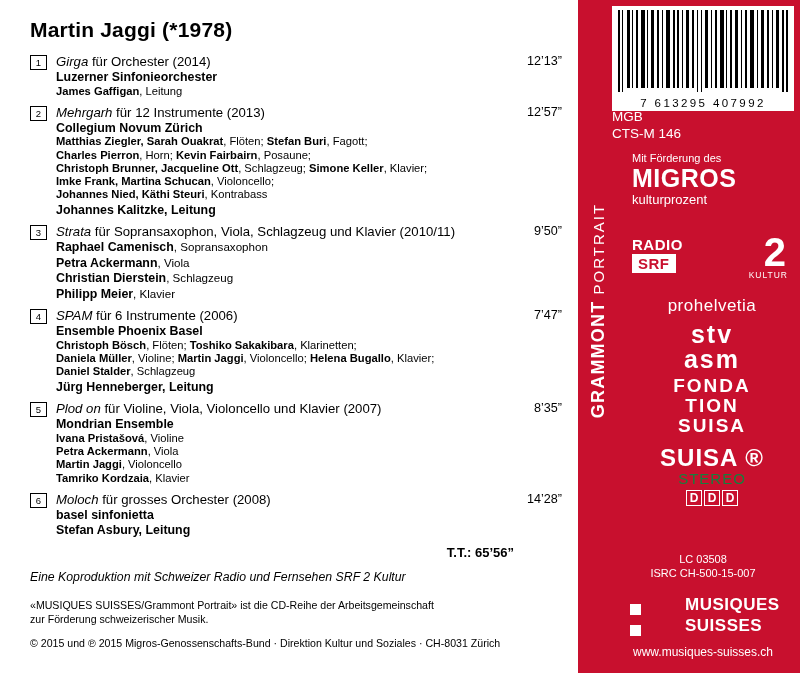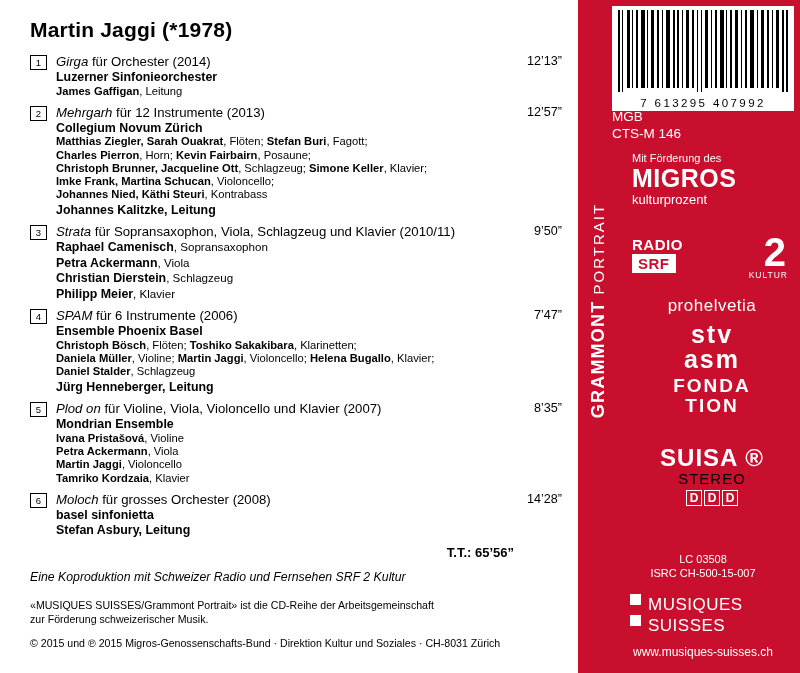--- a/index.html
+++ b/index.html
@@ -258,21 +258,21 @@
     color: #ffffff;
     font-size: 24px;
     font-weight: bold;
     letter-spacing: 1px;
   }
   .stereo {
     position: absolute;
     left: 632px; top: 470px;
     width: 160px;
     text-align: center;
-    color: #000000;
+    color: #15803d;
     font-size: 15px;
     letter-spacing: 1px;
   }
   .ddd {
     position: absolute;
     left: 632px; top: 488px;
     width: 160px;
     text-align: center;
   }
   .ddd span {
@@ -298,25 +298,26 @@
   }
 
   .ms-logo {
     position: absolute;
     left: 630px; top: 594px;
     width: 164px;
     color: #ffffff;
   }
   .ms-row {
     display: flex;
-    align-items: flex-start;
+    align-items: flex-end;
     font-size: 17px;
-    font-weight: normal;
+    font-weight: bold;
     letter-spacing: .5px;
     line-height: 21px;
+    gap: 37px;
   }
   .ms-sq {
     width: 11px; height: 11px;
     background: #ffffff;
     margin-right: 7px;
     flex: 0 0 auto;
   }
   .ms-url {
     position: absolute;
     left: 612px; top: 645px;
@@ -491,20 +492,21 @@
   <div class="prohelv">prohelvetia</div>
 
   <div class="stvasm">
     <div>stv</div>
     <div>asm</div>
   </div>
 
   <div class="fondation">
     <div>FONDA</div>
     <div>TION</div>
+    <div>SUISA</div>
   </div>
 
   <div class="suisa">SUISA ®</div>
   <div class="stereo">STEREO</div>
   <div class="ddd">
     <span>D</span><span>D</span><span>D</span>
   </div>
 
   <div class="lccodes">
     <div>LC 03508</div>

